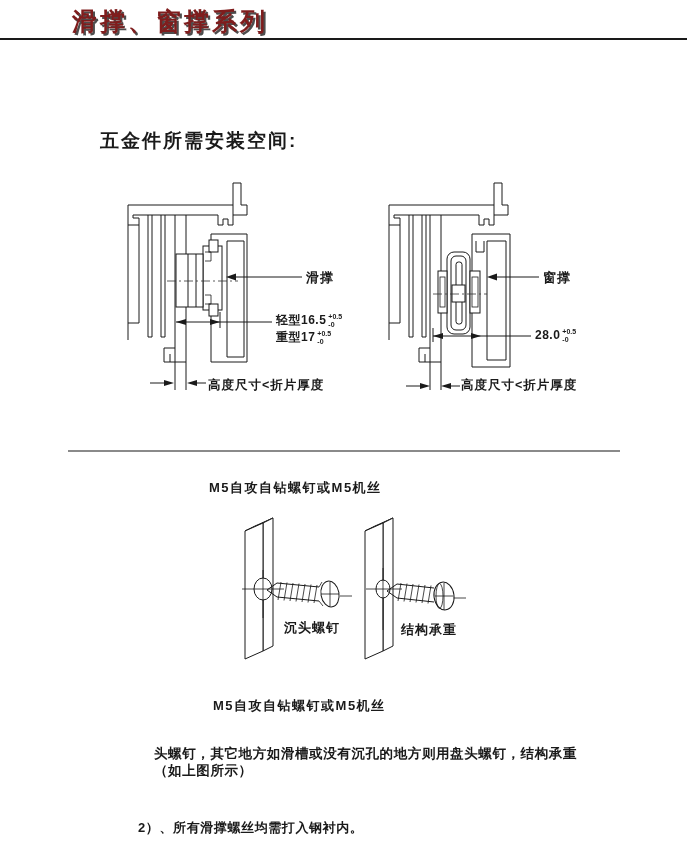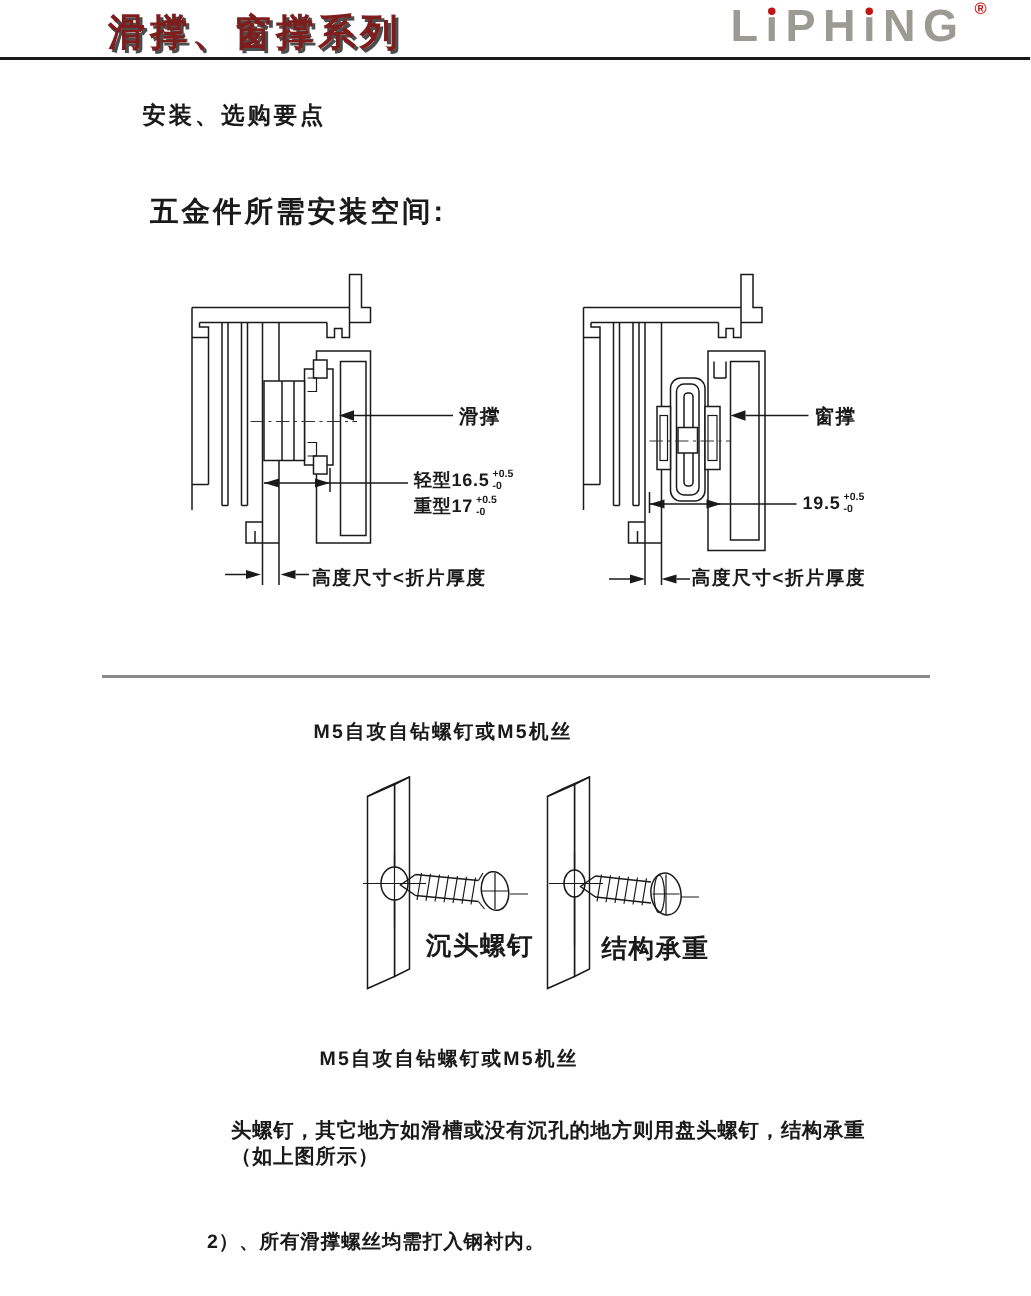--- a/index.html
+++ b/index.html
@@ -23,21 +23,21 @@
   .dlabel{font-size:13px;font-weight:bold;letter-spacing:1px;}
   .dim{font-size:12px;font-weight:bold;letter-spacing:0.5px;}
   .tol{display:inline-flex;flex-direction:column;font-size:7px;line-height:7.5px;
        margin-left:2px;vertical-align:middle;font-weight:bold;letter-spacing:0;}
   .bnote{font-size:12.5px;font-weight:bold;letter-spacing:1px;}
   
   .divider{position:absolute;left:68px;top:450px;width:552px;height:0;
            border-top:2px solid #8a8a8a;}
   
   .m5{font-size:13px;font-weight:bold;letter-spacing:1.5px;}
-  .slabel{font-size:17px;font-weight:bold;letter-spacing:1px;}
+  .slabel{font-size:13px;font-weight:bold;letter-spacing:1px;}
   
   .notes{left:123px;top:746px;font-size:13.5px;font-weight:bold;line-height:16.5px;
          letter-spacing:0.6px;white-space:nowrap;}
   .notes .cont{padding-left:31px;}
   .note2{left:138px;top:819px;font-size:13px;font-weight:bold;letter-spacing:0.6px;}
   
   svg.art{position:absolute;left:0;top:0;}
   .ln{fill:none;stroke:#1a1a1a;stroke-width:1;}
   .tn{fill:none;stroke:#1a1a1a;stroke-width:0.8;}
   .wh{fill:#ffffff;stroke:#1a1a1a;stroke-width:1;}
@@ -138,47 +138,42 @@
       <path class="ln" d="M397,584 L434,588 M397,598 L434,602 M397,584 L387,591 L397,598"></path>
       <path class="tn" d="M401,583 L398,601 M407,583.5 L404,601.5 M413,584 L410,602
                           M419,584.5 L416,602.5 M425,585 L422,603 M431,585.5 L428,603.5"></path>
       <ellipse class="wh" cx="444" cy="596" rx="10" ry="14" transform="rotate(-8 444 596)"></ellipse>
       <ellipse class="tn" cx="439.5" cy="596" rx="3.5" ry="12.5"></ellipse>
       <path class="tn" d="M444,583 V610 M435,596 H453 M454,598 H466"></path>
     </g>
   </svg>
 
   <div class="abs title">滑撑、窗撑系列</div>
-  <div class="abs logo">
-    <span class="lg">L</span><span class="lg ii">ı</span><span class="lg">PH</span><span class="lg ii">ı</span><span class="lg">NG</span>
-    <span class="reg">®</span>
-  </div>
   <div class="hrule"></div>
 
-  <div class="abs h1">安装、选购要点</div>
   <div class="abs h2">五金件所需安装空间:</div>
 
   <div class="abs dlabel" style="left:306px;top:269px">滑撑</div>
   <div class="abs dim" style="left:276px;top:312px">
     <span>轻型16.5</span><span class="tol">
         <span>+0.5</span>
         <span>-0</span>
       </span>
   </div>
   <div class="abs dim" style="left:276px;top:329px">
     <span>重型17</span><span class="tol">
         <span>+0.5</span>
         <span>-0</span>
       </span>
   </div>
   <div class="abs bnote" style="left:208px;top:377px">高度尺寸&lt;折片厚度</div>
 
   <div class="abs dlabel" style="left:543px;top:269px">窗撑</div>
   <div class="abs dim" style="left:535px;top:328px">
-    <span>19.5</span><span class="tol">
+    <span>28.0</span><span class="tol">
         <span>+0.5</span>
         <span>-0</span>
       </span>
   </div>
   <div class="abs bnote" style="left:461px;top:377px">高度尺寸&lt;折片厚度</div>
 
   <div class="divider"></div>
 
   <div class="abs m5" style="left:209px;top:479px">M5自攻自钻螺钉或M5机丝</div>
   <div class="abs slabel" style="left:284px;top:619px">沉头螺钉</div>

